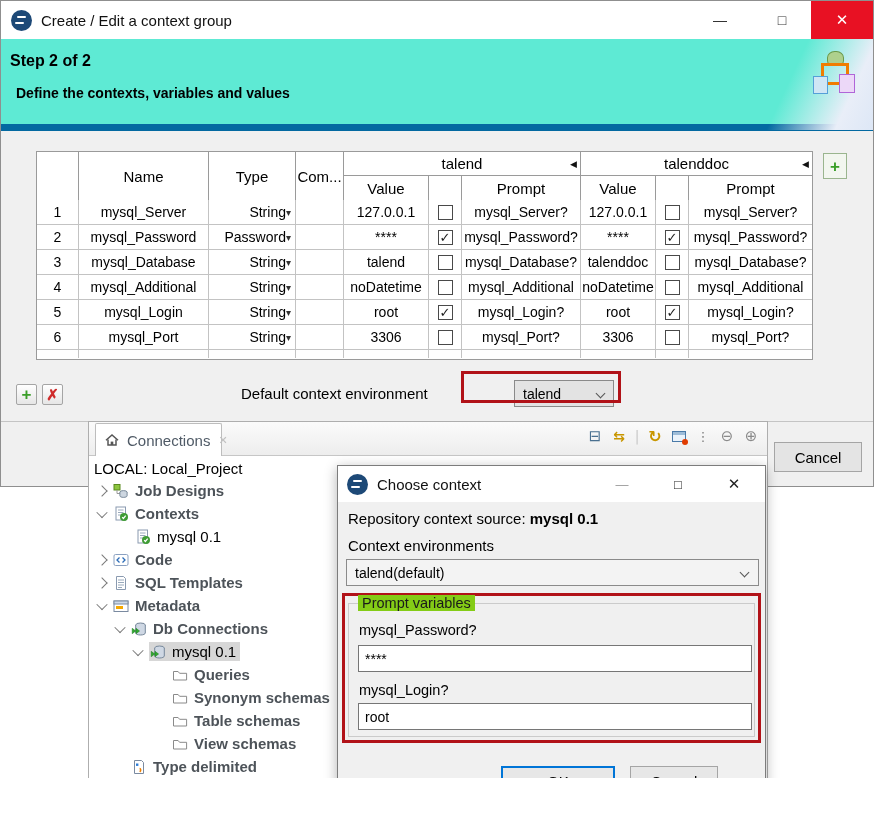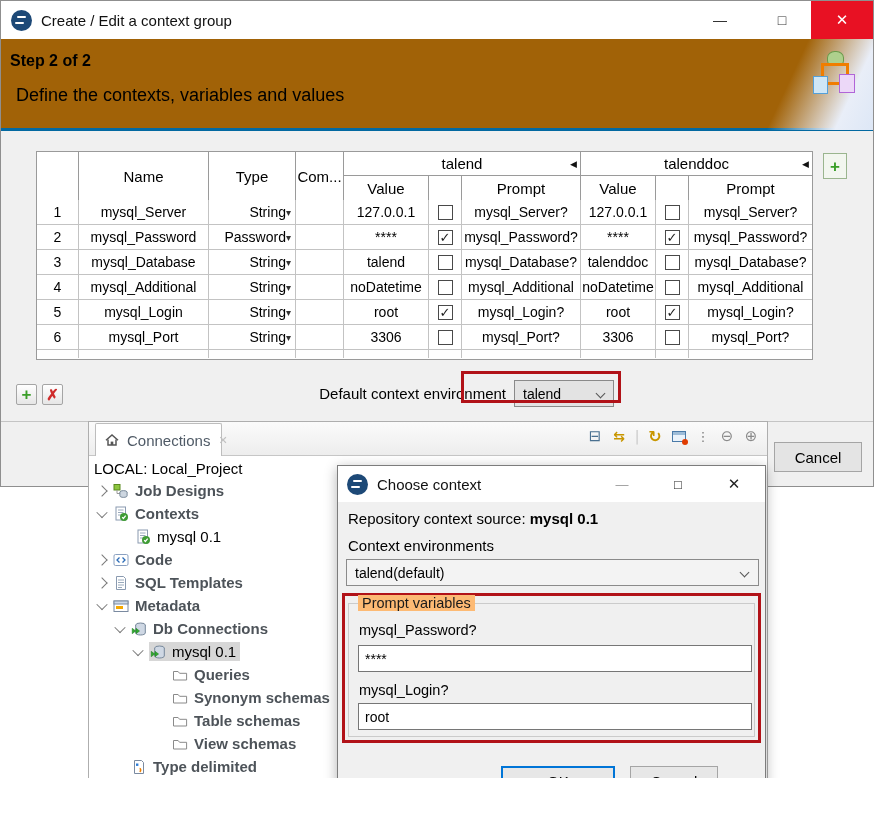--- a/index.html
+++ b/index.html
@@ -15,26 +15,26 @@
   .tlogo::before { content:""; position:absolute; left:6px; top:6px; width:9px; height:2.6px; background:#fff; border-radius:2px; }
   .tlogo::after  { content:""; position:absolute; left:4px; top:12px; width:9px; height:2.6px; background:#fff; border-radius:2px; }
   .w-title { font-size:15px; color:#111; margin-left:9px; }
   .w-titlebar .tlogo { margin-left:10px; }
   .cap-btn { position:absolute; top:0; height:38px; width:58px; display:flex; align-items:center; justify-content:center;
              font-size:14px; color:#333; cursor:default; }
   .btn-min { right:124px; }
   .btn-max { right:62px; }
   .btn-close { right:0; width:62px; background:#e81123; color:#fff; font-size:15px; }
 
-  .w-header { position:absolute; left:0; top:38px; width:100%; height:92px; background:#a16207;
-              border-bottom:3px solid #0369a1; }
+  .w-header { position:absolute; left:0; top:38px; width:100%; height:92px; background:#5eead4;
+              border-bottom:7px solid #0369a1; }
   .w-header-grad { position:absolute; right:0; top:0; width:110px; height:91px;
                    background:linear-gradient(115deg, rgba(255,255,255,0) 30%, #e9eef8 75%, #dde7f6 100%); }
   .step-title { position:absolute; left:9px; top:13px; font-size:16px; font-weight:bold; color:#000; }
-  .step-sub   { position:absolute; left:15px; top:46px; font-size:18px; color:#000; }
+  .step-sub   { position:absolute; left:15px; top:46px; font-size:14px; color:#000;font-weight:bold; }
 
   
   .hdr-icon { position:absolute; right:14px; top:10px; width:46px; height:50px; }
   .hi-orange { position:absolute; left:8px; top:14px; width:28px; height:22px; border:3px solid #f07d00; background:transparent; }
   .hi-green  { position:absolute; left:14px; top:2px; width:17px; height:15px; background:#aed08d; border:1px solid #6a9a4a; border-radius:45% 45% 35% 35%; }
   .hi-blue   { position:absolute; left:0px; top:27px; width:15px; height:18px; background:#cfe6f5; border:1px solid #55a0d8; }
   .hi-purple { position:absolute; left:26px; top:25px; width:16px; height:19px; background:#ecd8f8; border:1px solid #b065d8; }
 
   
   .tbl { position:absolute; left:35px; top:150px; width:777px; height:209px; background:#fff;
@@ -64,21 +64,21 @@
   .addcol-btn { position:absolute; left:822px; top:152px; width:24px; height:26px; background:#f2f6ef;
                 border:1px solid #9ab58e; display:flex; align-items:center; justify-content:center; }
   .plus-g { color:#3a9e28; font-weight:bold; font-size:17px; line-height:1; }
   .x-r    { color:#cf2b2b; font-weight:bold; font-size:15px; line-height:1; }
 
   .row-btn { position:absolute; width:21px; height:21px; top:383px; background:linear-gradient(#ffffff,#e6e6e6);
              border:1px solid #a5a5a5; border-radius:2px; display:flex; align-items:center; justify-content:center; }
   .btn-addrow { left:15px; }
   .btn-delrow { left:41px; }
 
-  .dce-label { position:absolute; left:240px; top:384px; width:265px; text-align:right; font-size:15px; color:#000; }
+  .dce-label { position:absolute; left:240px; top:384px; width:265px; font-size:15px; color:#000; }
   .dce-select { position:absolute; left:513px; top:379px; width:100px; height:27px; background:#e3e3e3;
                 border:1px solid #8a8a8a; display:flex; align-items:center; font-size:14px; padding-left:8px; }
   .chev { position:absolute; right:9px; top:9px; width:7px; height:7px; border-right:1.4px solid #555;
           border-bottom:1.4px solid #555; transform:rotate(45deg); }
 
   .w-bottom-sep { position:absolute; left:0; top:420px; width:100%; border-top:1px solid #c4c4c4; }
   .wiz-cancel { position:absolute; left:773px; top:441px; width:88px; height:30px; background:#e4e4e4;
                 border:1px solid #a5a5a5; display:flex; align-items:center; justify-content:center; font-size:15px; }
 
   
@@ -140,21 +140,21 @@
 
   .d-line1 { position:absolute; left:10px; top:44px; font-size:15px; color:#000; }
   .d-line1 b { font-weight:bold; }
   .d-line2 { position:absolute; left:10px; top:71px; font-size:15px; color:#000; }
   .d-select { position:absolute; left:8px; top:93px; width:413px; height:27px; background:#f3f3f3;
               border:1px solid #8a8a8a; display:flex; align-items:center; font-size:14px; padding-left:8px; }
   .d-select .chev { right:10px; }
 
   .d-group { position:absolute; left:4px; top:127px; width:419px; height:150px; border:3px solid #b11218; }
   .d-fieldset { position:absolute; left:3px; top:7px; right:3px; bottom:3px; border:1px solid #cbcbcb; }
-  .d-legend { position:absolute; left:9px; top:-9px; background:#fdba74; padding:0 4px; font-size:14.5px; color:#1a1a1a; }
+  .d-legend { position:absolute; left:9px; top:-9px; background:#84cc16; padding:0 4px; font-size:14.5px; color:#1a1a1a; }
   .d-flabel { position:absolute; left:10px; font-size:14.5px; color:#000; }
   .d-input { position:absolute; left:9px; width:394px; height:27px; border:1px solid #767676; background:#fff;
              font-size:14px; padding-left:6px; font-family:"Liberation Sans", sans-serif; color:#000; }
   .fl1 { top:18px; } .in1 { top:41px; }
   .fl2 { top:78px; } .in2 { top:99px; }
 
   .d-ok { position:absolute; left:163px; top:300px; width:114px; height:30px; background:#e7e7e7;
           border:2px solid #0075d7; display:flex; align-items:center; justify-content:center; font-size:15px; }
   .d-cancel { position:absolute; left:292px; top:300px; width:88px; height:30px; background:#e7e7e7;
               border:1px solid #a5a5a5; display:flex; align-items:center; justify-content:center; font-size:15px; }

